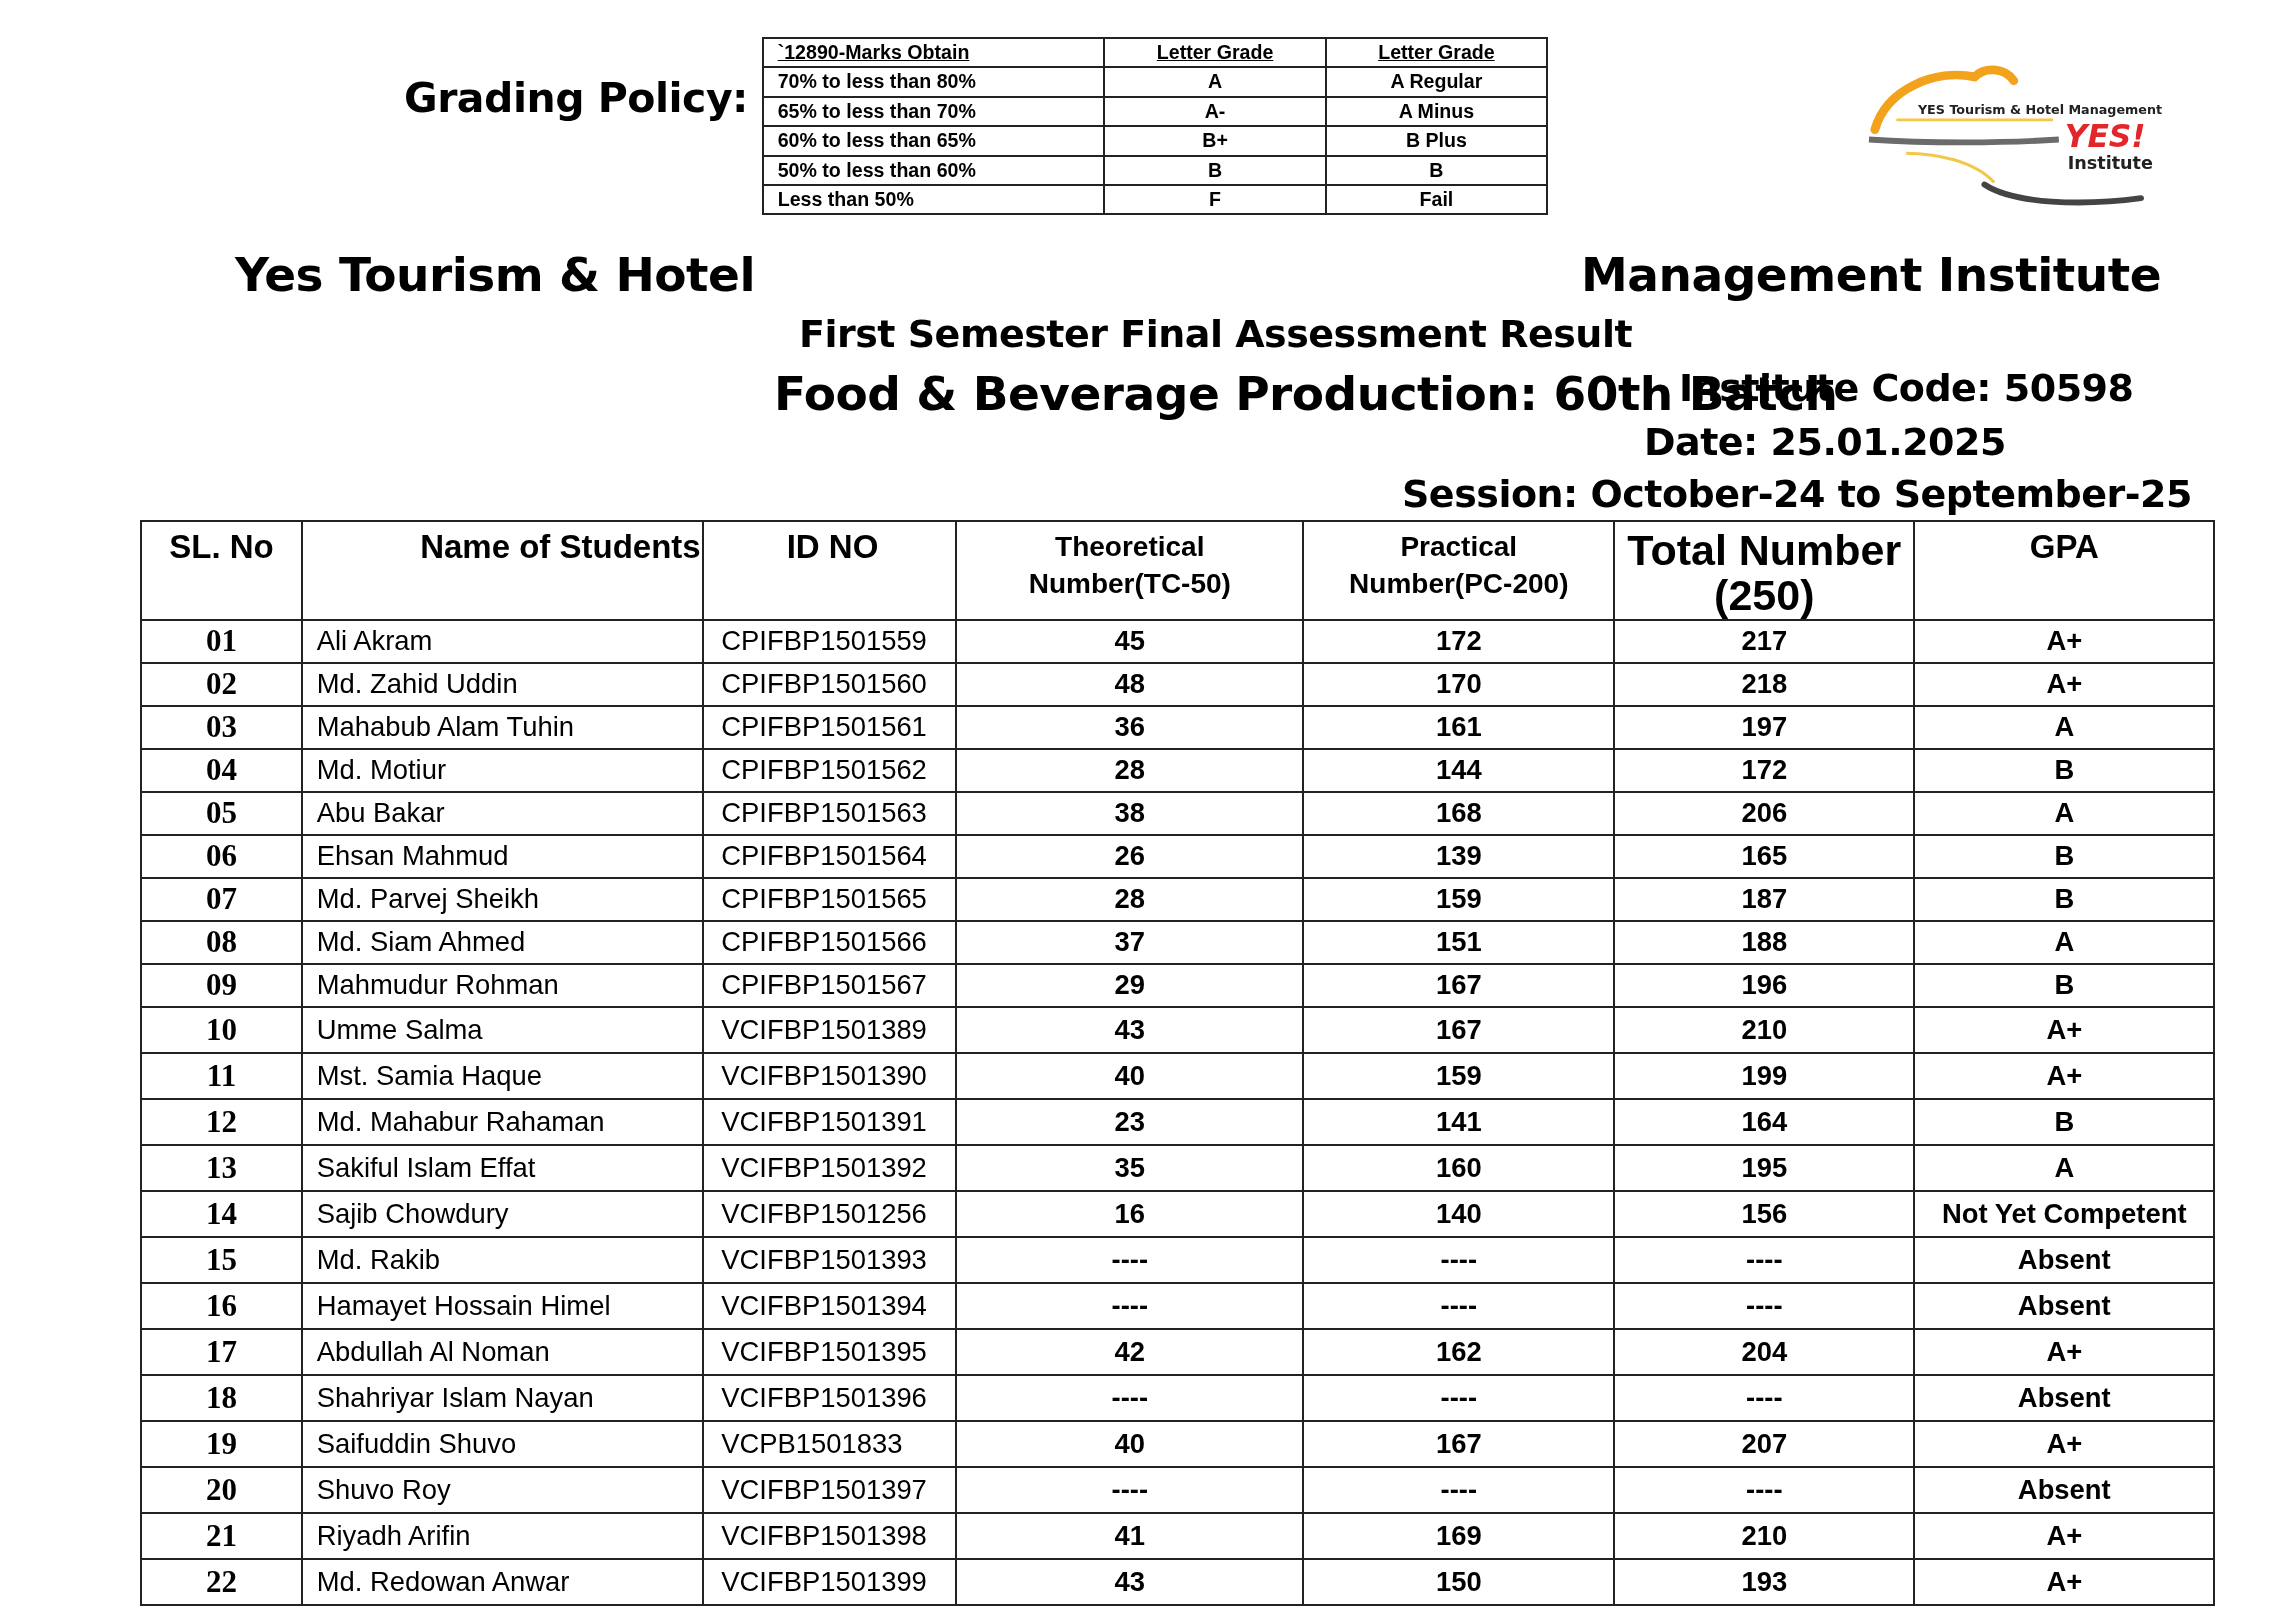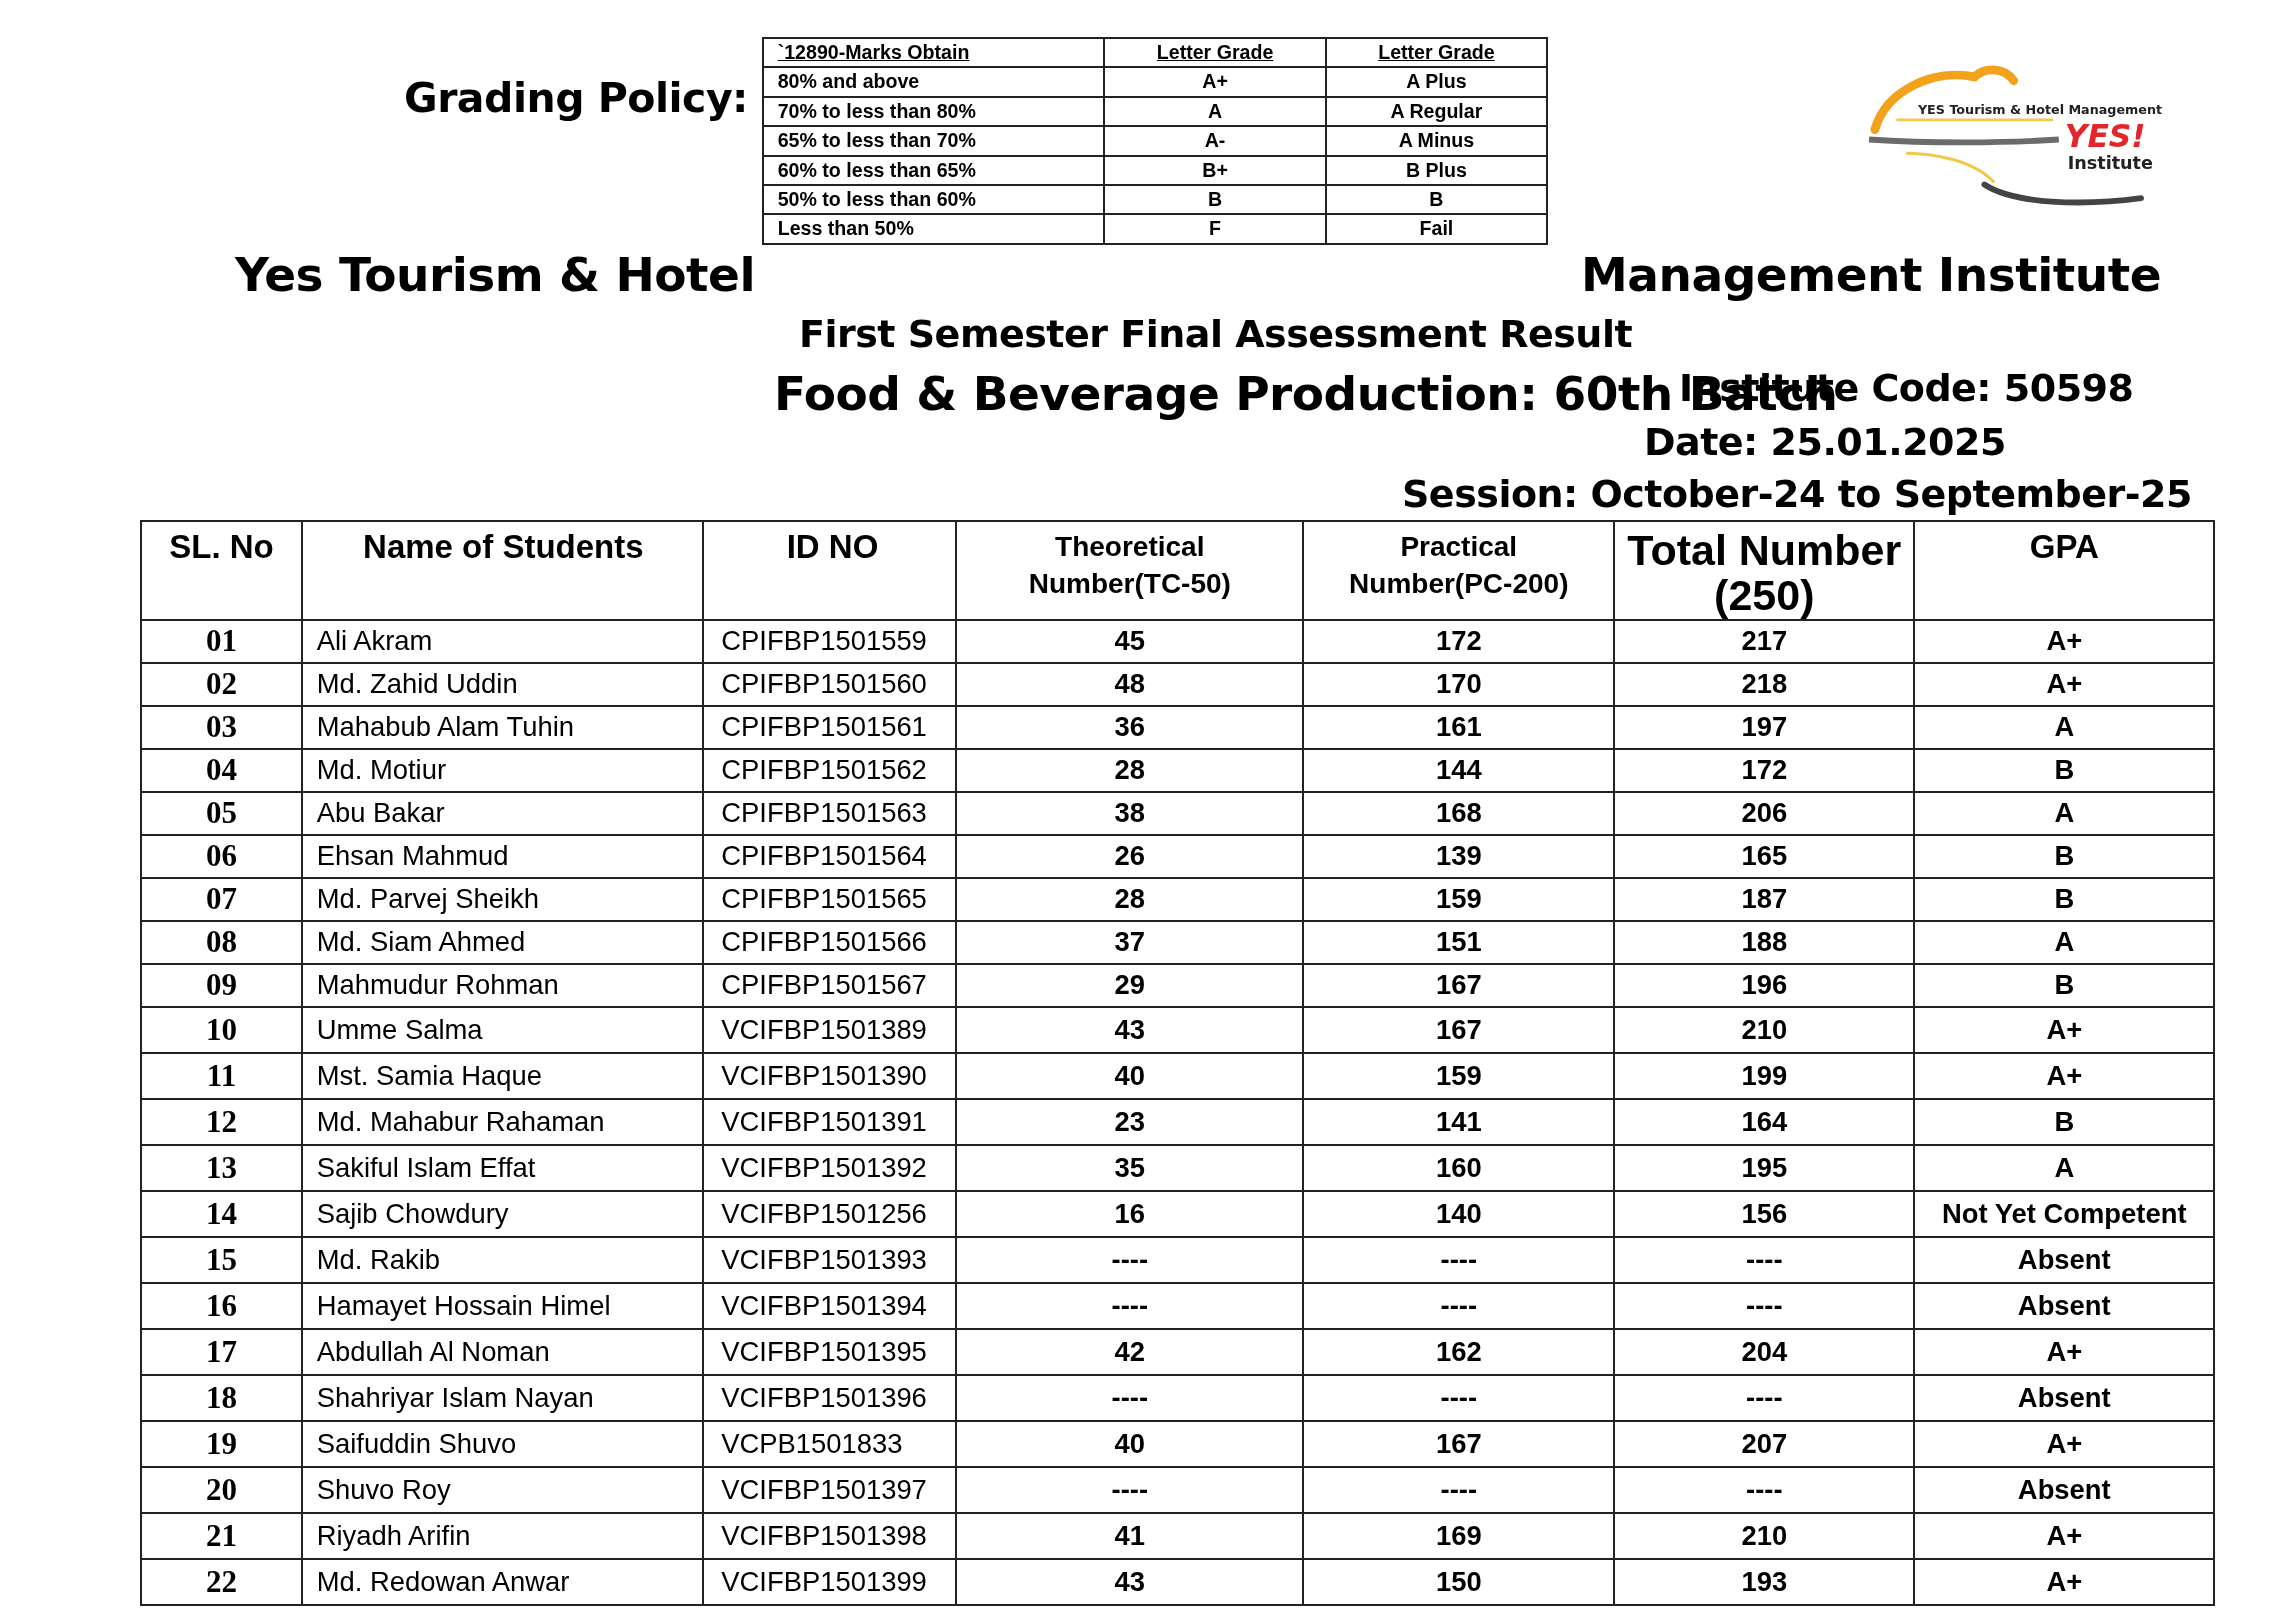--- a/index.html
+++ b/index.html
@@ -46,44 +46,39 @@
     #results th {
       vertical-align: top; font-size: 33px; font-weight: bold; padding-top: 5.9px;
       height: 90px;
     }
     #results th.small { font-size: 28px; line-height: 37px; }
     #results th.big2 { font-size: 43px; line-height: 45px; }
     #results td { height: 39px; font-size: 27.4px; }
     #results tr.tall td { height: 42px; }
     #results .sl { width: 157px; text-align: center; font-family: "Liberation Serif", serif; font-weight: bold; font-size: 31px; }
     #results .nm { width: 384px; text-align: left; padding-left: 13.7px; }
-    #results th.nm { text-align: center; padding-left: 3px; }
+    #results th.nm { text-align: right; padding-left: 3px; }
     #results .id { width: 233px; text-align: left; padding-left: 17.6px; }
     #results th.id { text-align: center; padding-left: 7px; }
     #results .tc { width: 343px; text-align: center; font-weight: bold; }
     #results .pc { width: 307px; text-align: center; font-weight: bold; }
     #results .tn { width: 296px; text-align: center; font-weight: bold; }
     #results .gpa { width: 296px; text-align: center; font-weight: bold; }
   </style>
 </head>
 <body>
 
 <div id="grading-label" class="abs hdr-text">Grading Policy:</div>
 
 <table id="grade-table" class="abs">
   <tbody>
       <tr>
     <th class="c0">`12890-Marks Obtain</th>
     <th class="c1">Letter Grade</th>
     <th class="c2">Letter Grade</th>
-  </tr>
-  <tr>
-    <td class="c0">80% and above</td>
-    <td class="c1">A+</td>
-    <td class="c2">A Plus</td>
   </tr>
   <tr>
     <td class="c0">70% to less than 80%</td>
     <td class="c1">A</td>
     <td class="c2">A Regular</td>
   </tr>
   <tr>
     <td class="c0">65% to less than 70%</td>
     <td class="c1">A-</td>
     <td class="c2">A Minus</td>

